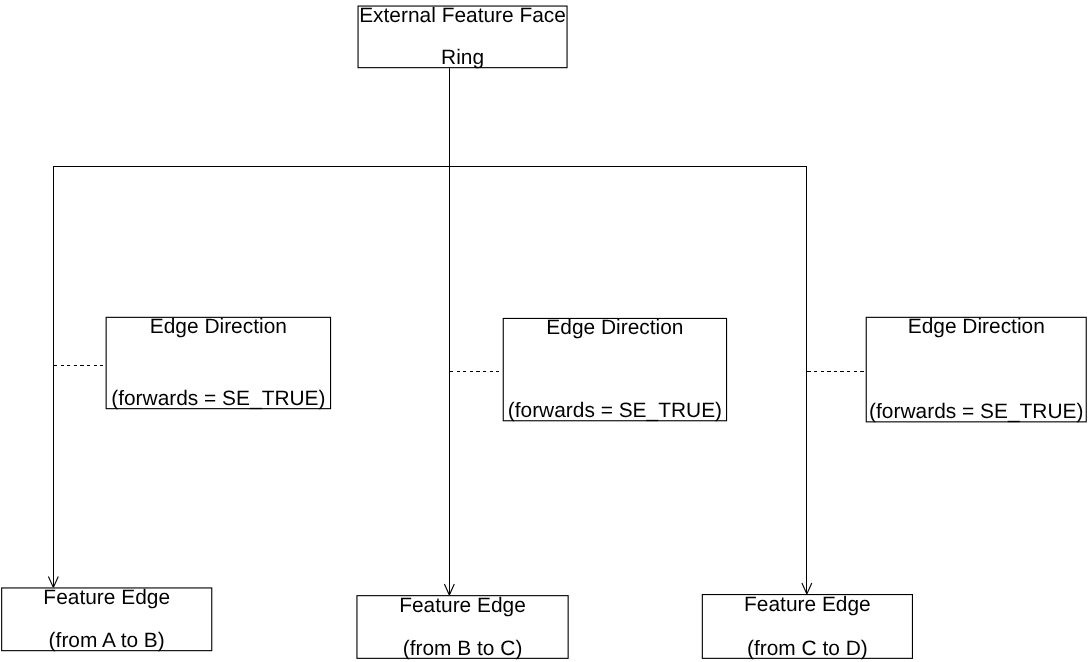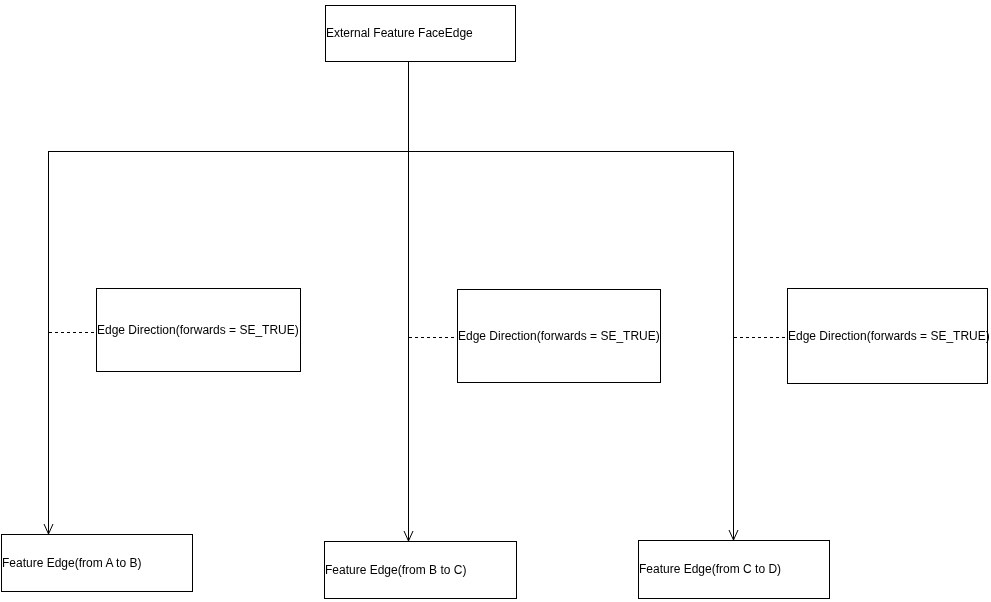--- a/index.html
+++ b/index.html
@@ -22,25 +22,25 @@
     top: 0;
     width: 991px;
     height: 602px;
   }
   .node {
     position: absolute;
     box-sizing: border-box;
     border: 1px solid #000000;
     background: #ffffff;
     display: flex;
-    flex-direction: row;
+    flex-direction: column;
     align-items: center;
-    justify-content: flex-start;
+    justify-content: space-between;
     text-align: center;
-    font-size: 12px;
+    font-size: 19px;
     line-height: 17px;
   }
   .node span { display: block; white-space: nowrap; }
 
   .node-root { left: 325px; top: 5px;   width: 191px; height: 57px; }
   .node-ed1  { left: 96px;  top: 288px; width: 205px; height: 84px; }
   .node-ed2  { left: 457px; top: 289px; width: 204px; height: 94px; }
   .node-ed3  { left: 787px; top: 288px; width: 201px; height: 96px; }
   .node-fe1  { left: 1px;   top: 534px; width: 192px; height: 58px; }
   .node-fe2  { left: 324px; top: 541px; width: 193px; height: 58px; }
@@ -65,21 +65,21 @@
     <polyline shape-rendering="auto" points="404,531 408.5,541 413,531"></polyline>
     <polyline shape-rendering="auto" points="729,530 733.5,540 738,530"></polyline>
 
     <line stroke-dasharray="3,3" x1="49" y1="332.5" x2="96" y2="332.5"></line>
     <line stroke-dasharray="3,3" x1="409" y1="337.5" x2="457" y2="337.5"></line>
     <line stroke-dasharray="3,3" x1="734" y1="337.5" x2="787" y2="337.5"></line>
   </svg>
 
   <div class="node node-root">
     <span>External Feature Face</span>
-    <span>Edge</span>
+    <span>Ring</span>
   </div>
 
   <div class="node node-ed1">
     <span>Edge Direction</span>
     <span>(forwards = SE_TRUE)</span>
   </div>
 
   <div class="node node-ed2">
     <span>Edge Direction</span>
     <span>(forwards = SE_TRUE)</span>

